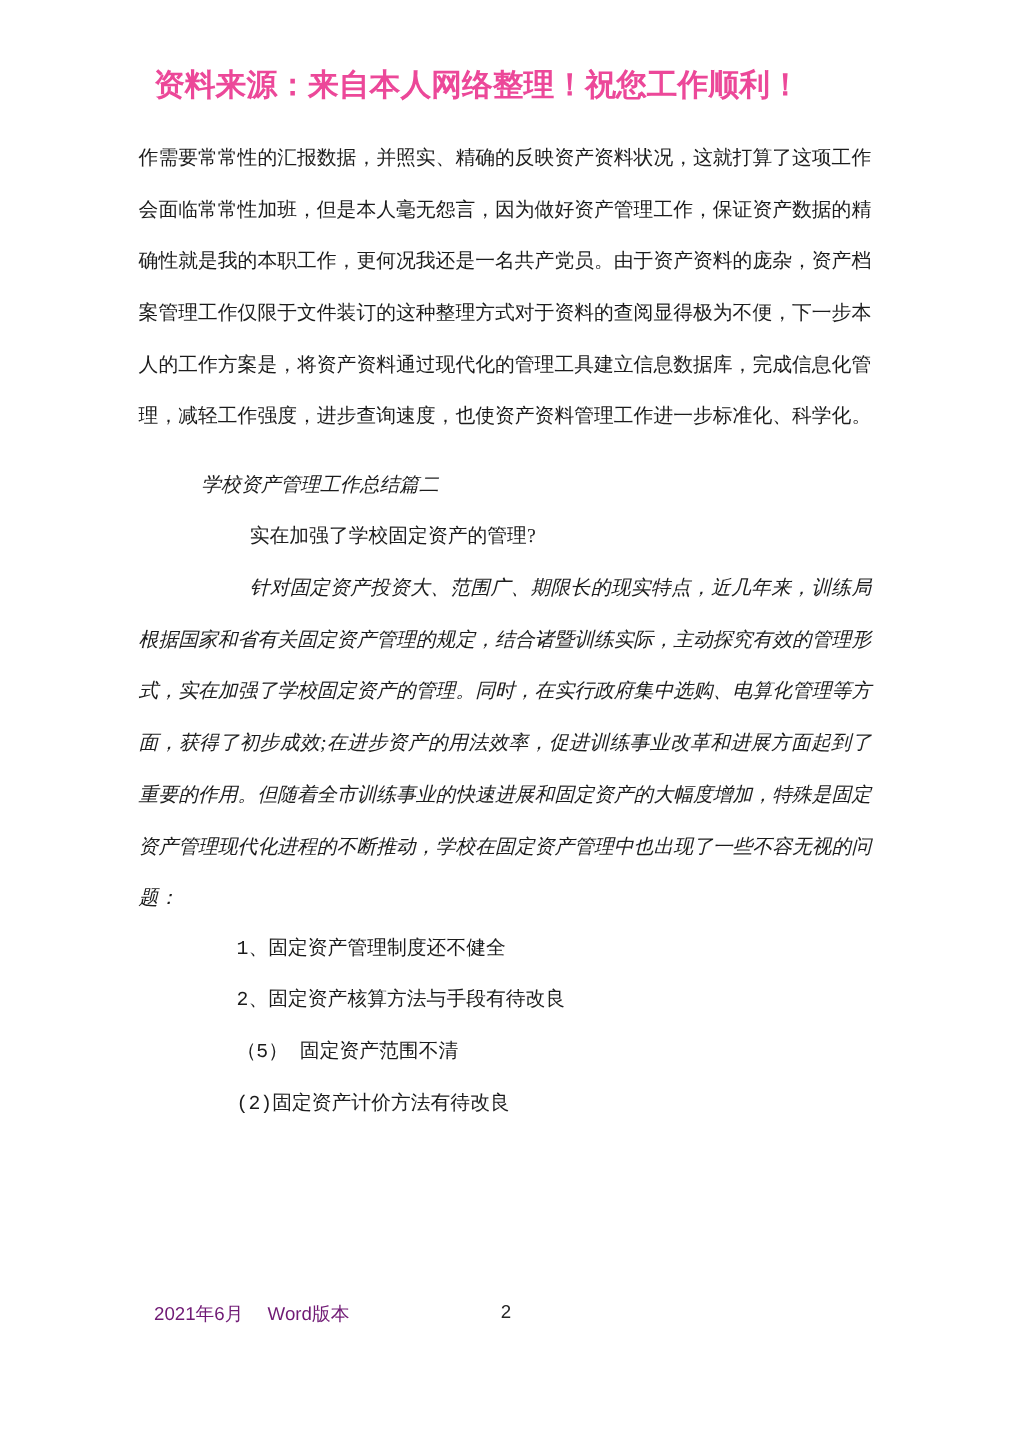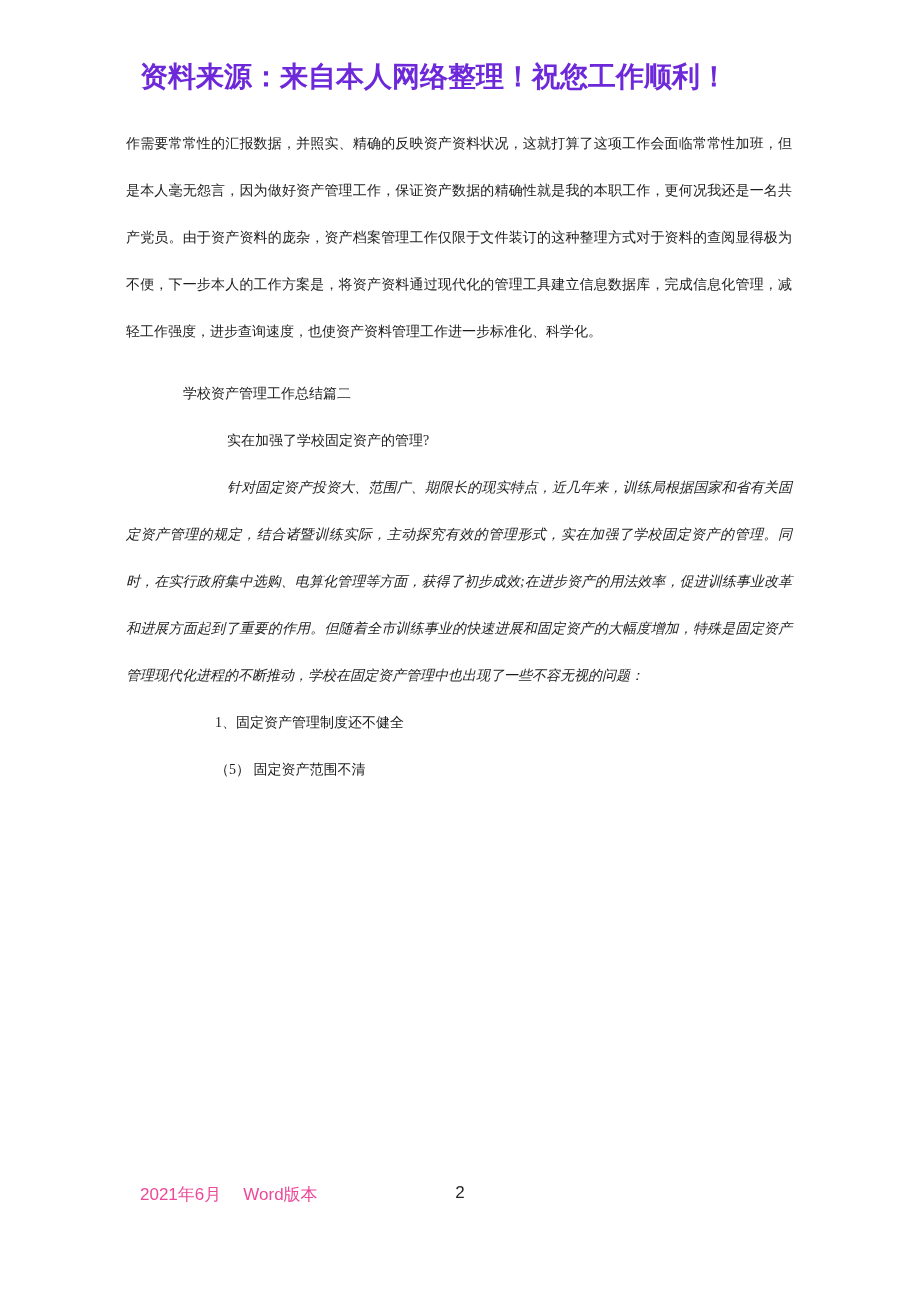--- a/index.html
+++ b/index.html
@@ -19,72 +19,74 @@
   
   .doc-header {
     position: absolute;
     left: 140px;
     top: 58px;
     width: 660px;
   }
   .doc-header .notice {
     font-size: 28px;
     font-weight: bold;
-    color: #6d28d9;
+    color: #ec4899;
     letter-spacing: 0px;
     white-space: nowrap;
   }
   
   .doc-content {
     position: absolute;
     left: 126px;
     top: 120px;
     width: 666px;
-    font-size: 14px;
+    font-size: 18px;
     line-height: 47px;
   }
   .doc-content p {
     margin: 0;
     padding: 0;
   }
   .p-justify {
     text-align: justify;
     text-align-last: left;
   }
   .p-section-title {
     margin-top: 15px !important;
     text-indent: 57px;
+    font-style: italic;
   }
   .p-question {
     text-indent: 101px;
   }
   .p-body-indent {
     text-indent: 101px;
     text-align: justify;
     text-align-last: left;
     font-style: italic;
   }
   .p-item {
     text-indent: 89px;
+    font-family: Liberation Mono, monospace;
   }
   
   .doc-footer {
     position: absolute;
     left: 0;
     top: 1183px;
     width: 920px;
     height: 30px;
     font-family: "Liberation Sans", "DejaVu Sans", sans-serif;
     font-size: 17px;
   }
   .footer-left {
     position: absolute;
     left: 140px;
     top: 0;
-    color: #ec4899;
+    color: #701a75;
     white-space: nowrap;
   }
   .footer-version {
     margin-left: 22px;
   }
   .footer-page-number {
     position: absolute;
     left: 0;
     top: 0;
     width: 920px;
@@ -100,21 +102,23 @@
   <div class="doc-header">
     <span class="notice">资料来源：来自本人网络整理！祝您工作顺利！</span>
   </div>
 
   <div class="doc-content">
     <p class="p-justify">作需要常常性的汇报数据，并照实、精确的反映资产资料状况，这就打算了这项工作会面临常常性加班，但是本人毫无怨言，因为做好资产管理工作，保证资产数据的精确性就是我的本职工作，更何况我还是一名共产党员。由于资产资料的庞杂，资产档案管理工作仅限于文件装订的这种整理方式对于资料的查阅显得极为不便，下一步本人的工作方案是，将资产资料通过现代化的管理工具建立信息数据库，完成信息化管理，减轻工作强度，进步查询速度，也使资产资料管理工作进一步标准化、科学化。</p>
     <p class="p-section-title">学校资产管理工作总结篇二</p>
     <p class="p-question">实在加强了学校固定资产的管理?</p>
     <p class="p-body-indent">针对固定资产投资大、范围广、期限长的现实特点，近几年来，训练局根据国家和省有关固定资产管理的规定，结合诸暨训练实际，主动探究有效的管理形式，实在加强了学校固定资产的管理。同时，在实行政府集中选购、电算化管理等方面，获得了初步成效;在进步资产的用法效率，促进训练事业改革和进展方面起到了重要的作用。但随着全市训练事业的快速进展和固定资产的大幅度增加，特殊是固定资产管理现代化进程的不断推动，学校在固定资产管理中也出现了一些不容无视的问题：</p>
     <p class="p-item">1、固定资产管理制度还不健全</p>
+    <p class="p-item">2、固定资产核算方法与手段有待改良</p>
     <p class="p-item">（5） 固定资产范围不清</p>
+    <p class="p-item">(2)固定资产计价方法有待改良</p>
   </div>
 
   <div class="doc-footer">
     <div class="footer-page-number">2</div>
     <div class="footer-left">
       <span>2021年6月</span><span class="footer-version">Word版本</span>
     </div>
   </div>
 
 </div>

